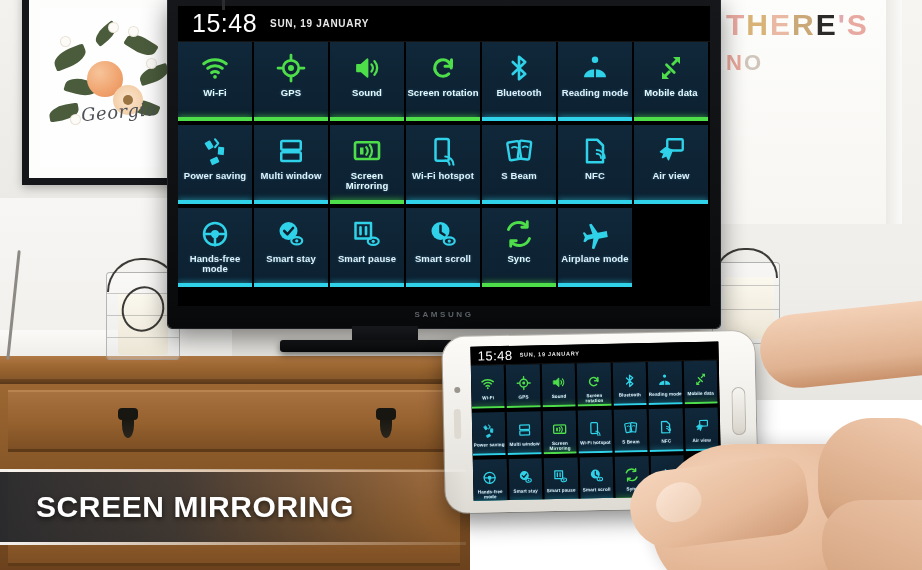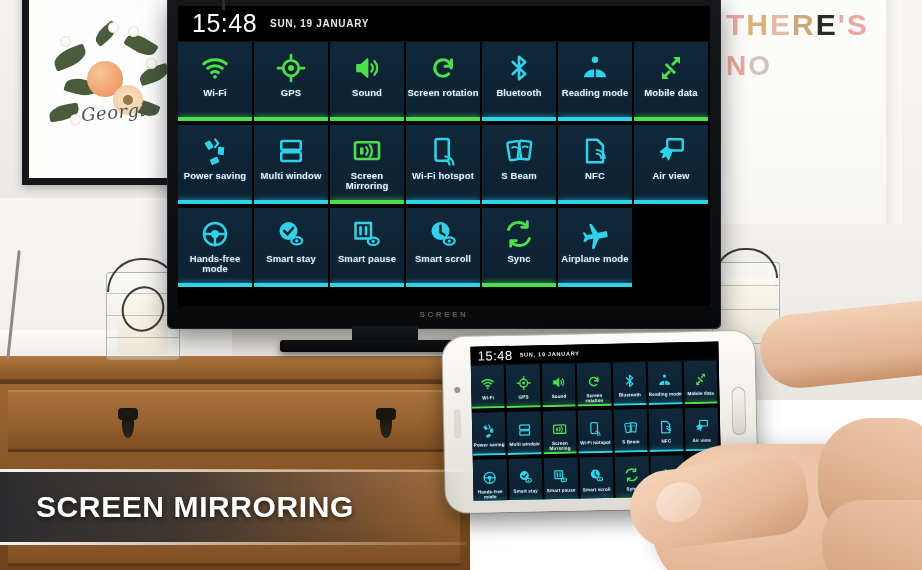--- a/index.html
+++ b/index.html
@@ -74,21 +74,21 @@
   }
   .art-right .edge{
     position:absolute; right:0; top:0; width:16px; height:100%;
     background:linear-gradient(90deg,#eceae6,#fafaf8);
   }
   .quote-line{
     position:absolute; left:10px; font-family:"Liberation Sans", sans-serif;
     font-weight:700; letter-spacing:2px; white-space:nowrap;
   }
   .q1{ top:14px;  font-size:30px; }
-  .q2{ top:56px;  font-size:28px; }
+  .q2{ top:56px;  font-size:22px; }
   .q3{ top:98px;  font-size:29px; }
   .q4{ top:140px; font-size:29px; }
   .q5{ top:180px; font-size:30px; }
 
   
   .tv-outer{
     position:absolute; left:168px; top:-4px; width:552px; height:332px;
     background:linear-gradient(180deg,#15171a 0%,#0d0f11 70%,#08090b 100%);
     border-radius:4px;
     box-shadow:0 10px 26px rgba(0,0,0,.48), 0 0 0 1px #2d3136;
@@ -603,21 +603,21 @@
                   </svg>
                 </div>
                 <div class="qlabel" style="font-size: 9.5px;">Airplane mode</div>
                 <div class="qbar" style="height: 4px;"></div>
               </div>
               <div class="qfill"></div>
             </div>
           </div>
       </div>
     </div>
-    <div class="tv-logo">SCREEN</div>
+    <div class="tv-logo">SAMSUNG</div>
   </div>
   <div class="tv-stand-neck"></div>
   <div class="tv-stand-base"></div>
 
   <div class="phone">
     <div class="phone-cam"></div>
     <div class="phone-spk"></div>
     <div class="phone-screen">
       <div class="qpanel">
         <div class="qstatus" style="height:19px; padding-left:7px;">

